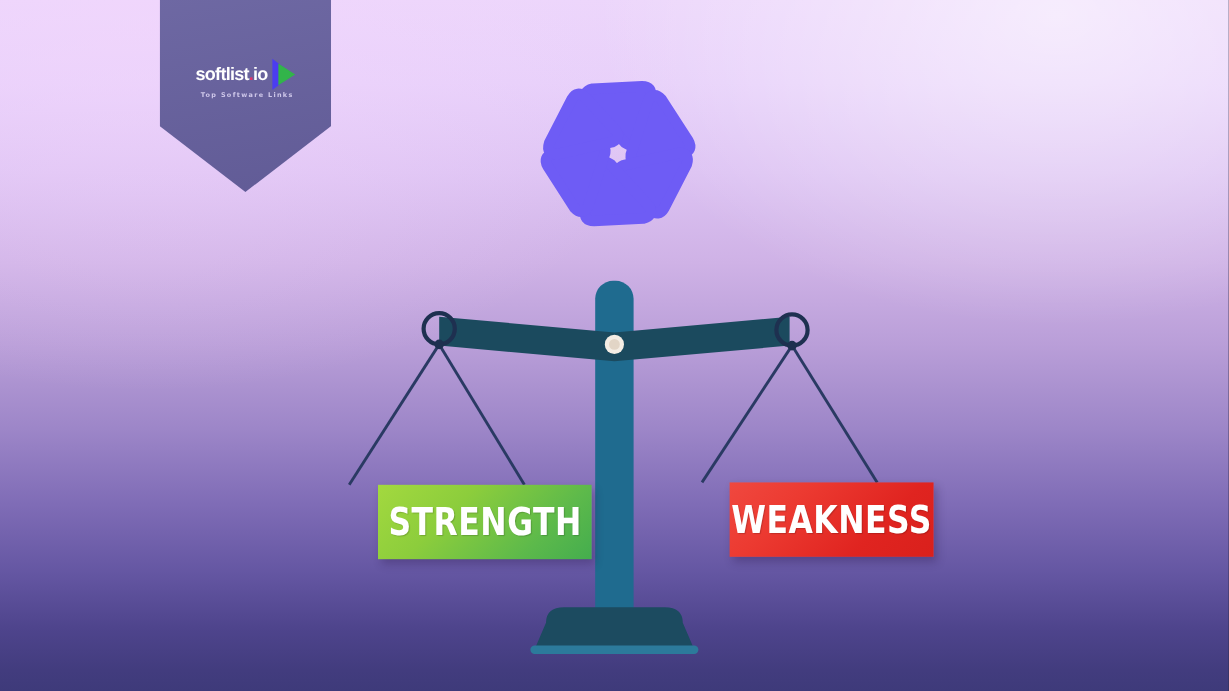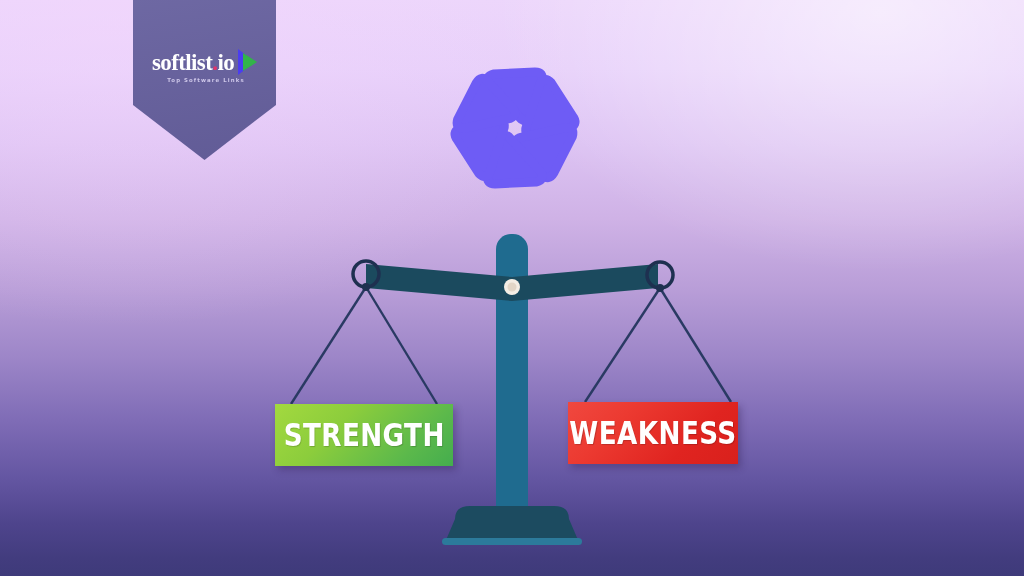--- a/index.html
+++ b/index.html
@@ -66,22 +66,22 @@
     justify-content: flex-start;
   }
   .logo-row {
     display: flex;
     align-items: center;
     gap: 3px;
     height: 26px;
   }
   .logo-word {
     color: #ffffff;
-    font-family: Liberation Serif, serif;
-    font-size: 23px;
+    font-family: Liberation Sans, sans-serif;
+    font-size: 15px;
     font-weight: 700;
     letter-spacing: -0.6px;
     line-height: 23px;
     white-space: nowrap;
   }
   .logo-dot {
     color: #e0356b;
     font-weight: 700;
   }
   .logo-mark {
@@ -131,20 +131,21 @@
   .scale { position: absolute; left: 0; top: 0; width: 1024px; height: 576px; }
   .scale svg { display: block; width: 100%; height: 100%; }
 
   
   .plaque {
     position: absolute;
     display: flex;
     align-items: center;
     justify-content: center;
     box-shadow: 3px 4px 7px rgba(40,20,70,0.30);
+    margin-left: 40px;
   }
   .plaque-text {
     color: #ffffff;
     font-family: "DejaVu Sans", sans-serif;
     font-weight: 700;
     font-size: 32px;
     letter-spacing: 0.5px;
     line-height: 1;
     transform: scaleX(0.82);
     transform-origin: center;

